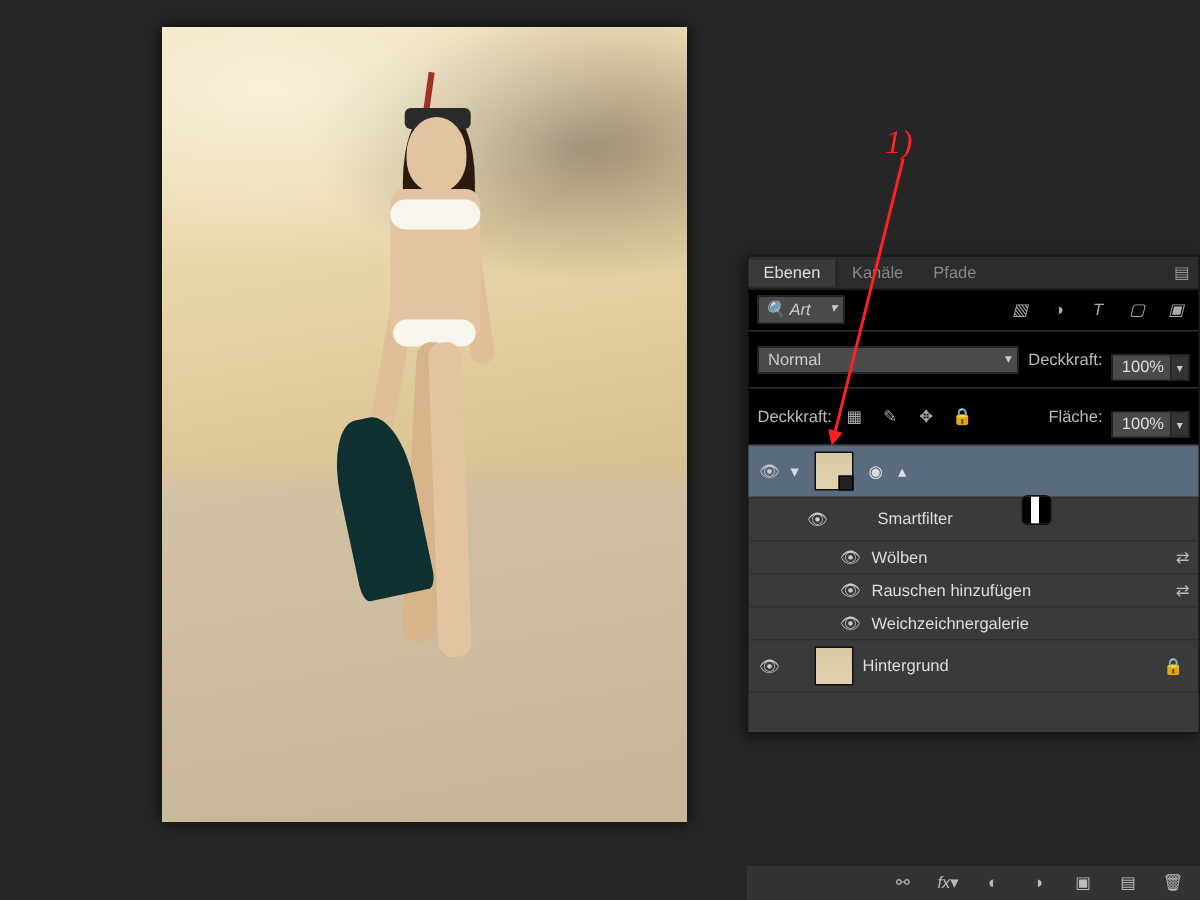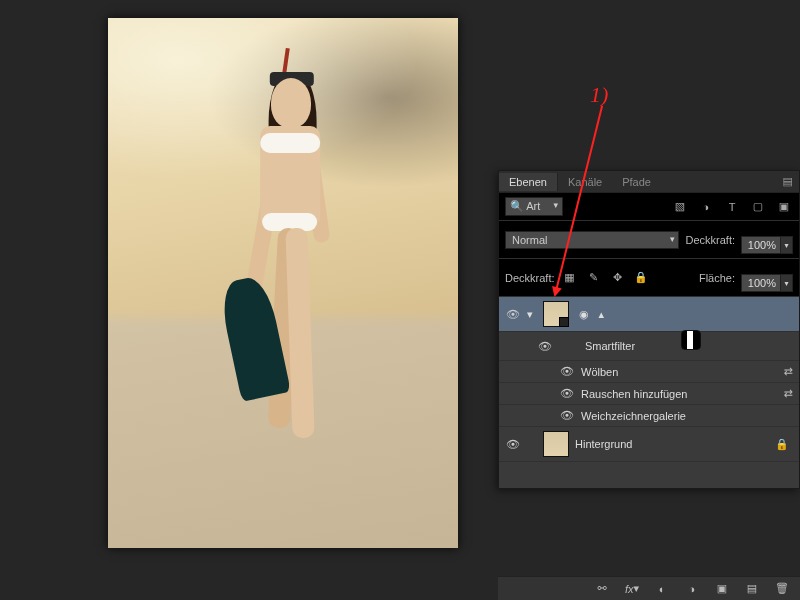--- a/index.html
+++ b/index.html
@@ -106,21 +106,21 @@
   .panel-row.second { gap:6px; }
   .select-box { background:#4a4a4a; border:1px solid #222; padding:2px 18px 2px 6px; color:#ccc; position:relative; cursor:pointer; }
   .select-box::after { content:"▾"; position:absolute; right:4px; top:2px; font-size:9px; }
   .input-box { background:#4a4a4a; border:1px solid #222; padding:2px 4px; color:#ddd; width:40px; text-align:right; }
   .input-wrap { display:inline-flex; align-items:center;margin-top:11px; }
   .input-wrap .drop { background:#333; border:1px solid #222; border-left:none; width:12px; height:18px; display:flex; align-items:center; justify-content:center; font-size:8px; cursor:pointer;}
   .icon-btn { width:18px; height:16px; display:inline-flex; align-items:center; justify-content:center; color:#aaa; cursor:pointer; }
   .spacer { flex:1; }
   .label-txt { color:#bbb; }
 
-  .search-row { display:flex; align-items:center; padding:4px 6px; gap:8px; border-bottom:1px solid #2f2f2f;}
+  .search-row { display:flex; align-items:center; padding:4px 6px; gap:8px; border-bottom:1px solid #2f2f2f;font-style:italic;}
   .search-sel { background:#4a4a4a; border:1px solid #222; padding:2px 18px 2px 4px; color:#ccc; position:relative; width:58px; }
   .search-sel .mag { font-size:11px; }
   .search-sel::after { content:"▾"; position:absolute; right:4px; top:2px; font-size:9px;}
   .filter-icons { display:flex; gap:8px; margin-left:auto; }
 
   .layers-list { background:#3a3a3a; max-height:240px; }
   .layer-row { display:flex; align-items:center; padding:4px 6px; gap:6px; border-bottom:1px solid #303030; color:#ddd; }
   .layer-row.selected { background:#5a6b80; color:#fff; }
   .vis-eye { width:16px; text-align:center; color:#ccc; cursor:pointer; }
   .thumb { width:26px; height:26px; background:#fff; border:1px solid #111; display:inline-block; flex-shrink:0; position:relative; }

